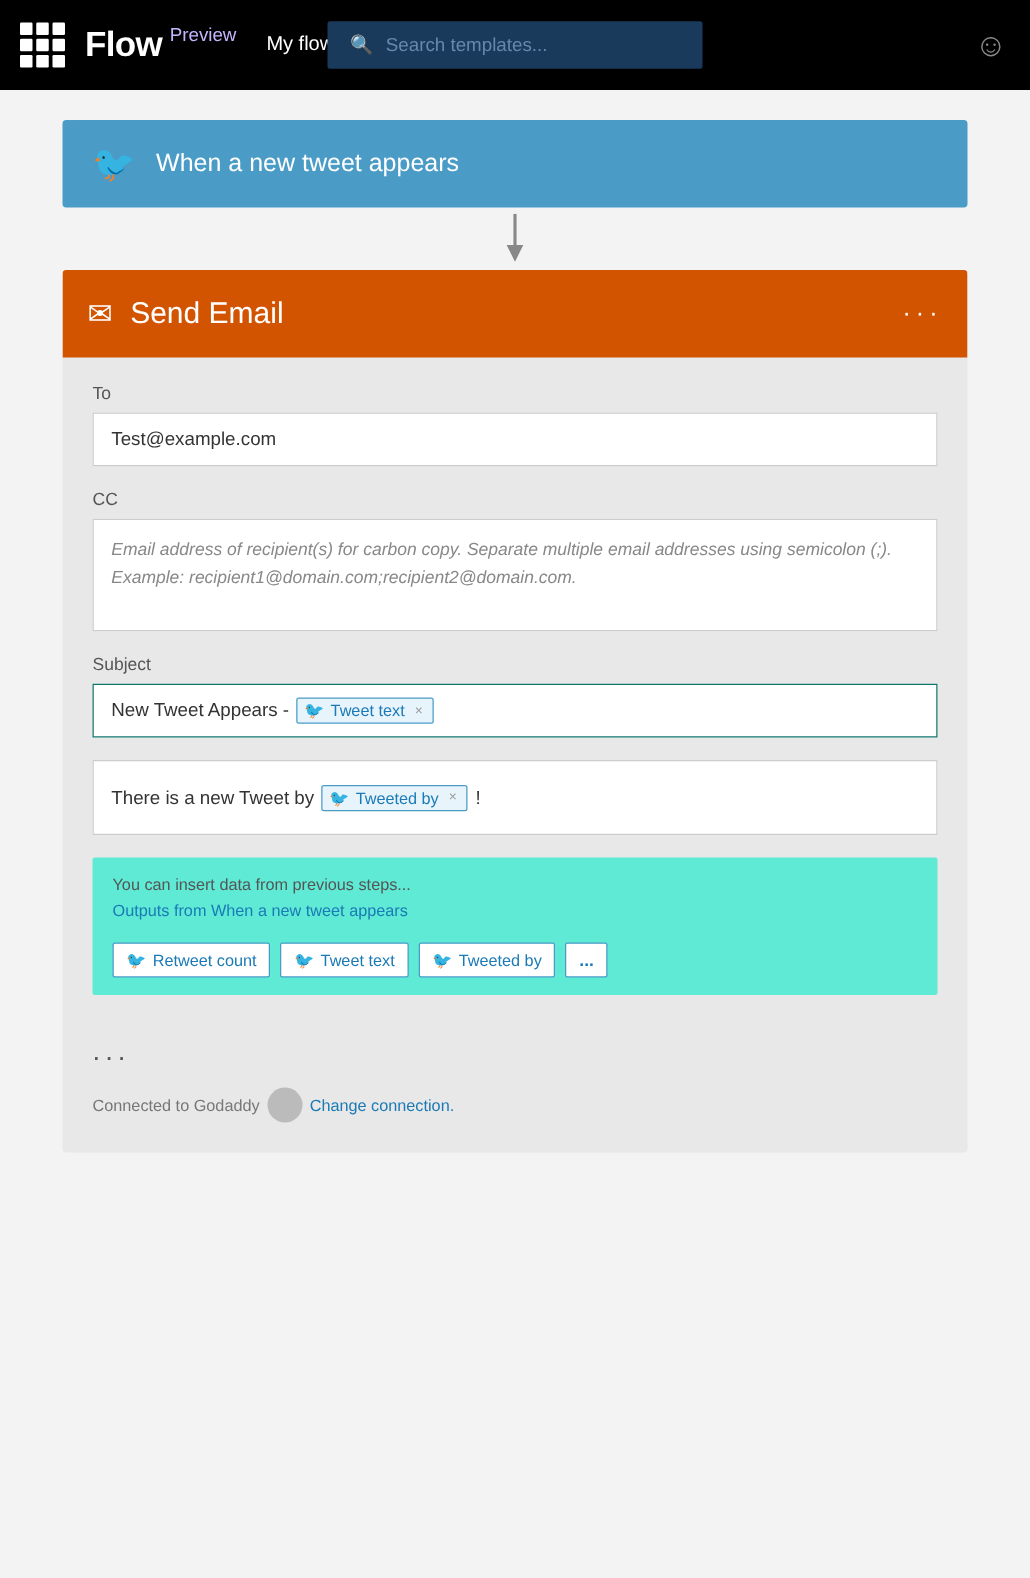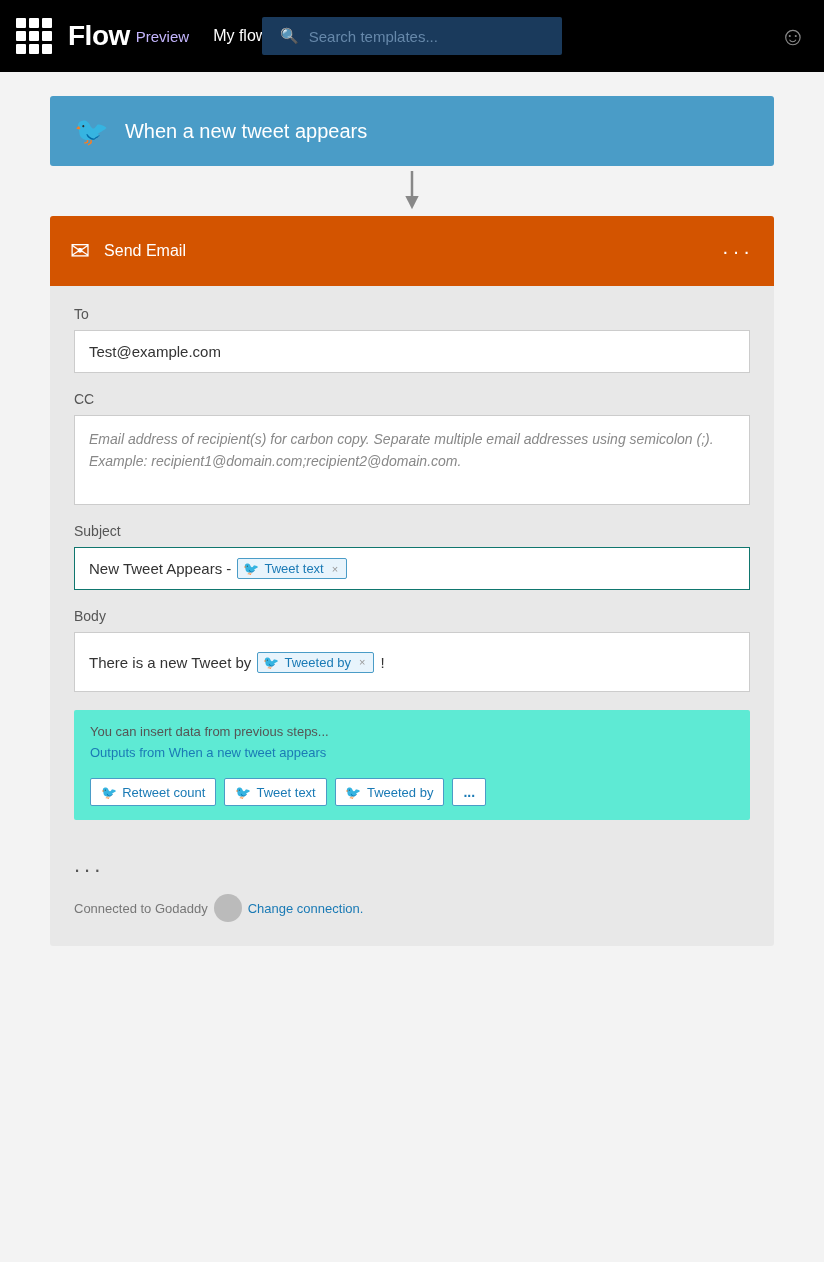--- a/index.html
+++ b/index.html
@@ -3,21 +3,21 @@
   <meta charset="utf-8">
   <style>
     * { box-sizing: border-box; margin: 0; padding: 0; }
     body { font-family: 'Segoe UI', Arial, sans-serif; background: #f3f3f3; width: 824px; min-height: 1262px; }
     .grid-icon {
       width: 36px; height: 36px;
       display: grid; grid-template-columns: repeat(3,10px); grid-template-rows: repeat(3,10px);
       gap: 3px; margin-right: 16px; cursor: pointer;
     }
     .grid-icon span { background: white; display: block; border-radius: 1px; }
-    .brand { display: flex; align-items: center; gap: 6px; margin-right: 24px; }
+    .brand { display: flex; align-items: flex-start; gap: 6px; margin-right: 24px; }
     .brand-flow { color: white; font-size: 28px; font-weight: 700; letter-spacing: -0.5px; }
     .brand-preview { color: #c4b5fd; font-size: 15px; font-weight: 400; }
     .nav-links { display: flex; gap: 32px; align-items: center; }
     .nav-link { color: white; font-size: 16px; text-decoration: none; cursor: pointer; }
     .nav-link.has-arrow::after { content: ' ▾'; font-size: 12px; }
 
     
     .content { margin: 24px auto; width: 724px; position: relative; }
 
     
@@ -44,21 +44,21 @@
       overflow: hidden;
     }
     .action-header {
       background: #d35400;
       display: flex; align-items: center;
       padding: 0 20px; height: 70px;
       justify-content: space-between;
     }
     .action-header-left { display: flex; align-items: center; gap: 14px; }
     .envelope-icon { font-size: 24px; color: white; }
-    .action-label { color: white; font-size: 16px; font-weight: 400; }
+    .action-label { color: white; font-size: 24px; font-weight: 400; }
     .dots-menu { color: white; font-size: 20px; letter-spacing: 4px; cursor: pointer; }
 
     .action-body { padding: 20px 24px 24px; }
 
     .field-label { font-size: 14px; color: #555; margin-bottom: 8px; font-weight: 500; }
     .field-input {
       background: white; border: 1px solid #ccc;
       padding: 12px 14px; font-size: 15px; color: #333;
       width: 100%; margin-bottom: 18px;
     }
@@ -224,21 +224,20 @@
           <span class="subject-text">New Tweet Appears - </span>
           <span class="twitter-token">
             <span class="t-bird">🐦</span>
             <span>Tweet text</span>
             <span class="t-x">×</span>
           </span>
         </div>
       </div>
 
       <div>
-        <div class="field-label">Body</div>
         <div class="body-field">
           <span class="subject-text">There is a new Tweet by</span>
           <span class="twitter-token">
             <span class="t-bird">🐦</span>
             <span>Tweeted by</span>
             <span class="t-x">×</span>
           </span>
           <span class="subject-text">!</span>
         </div>
       </div>

